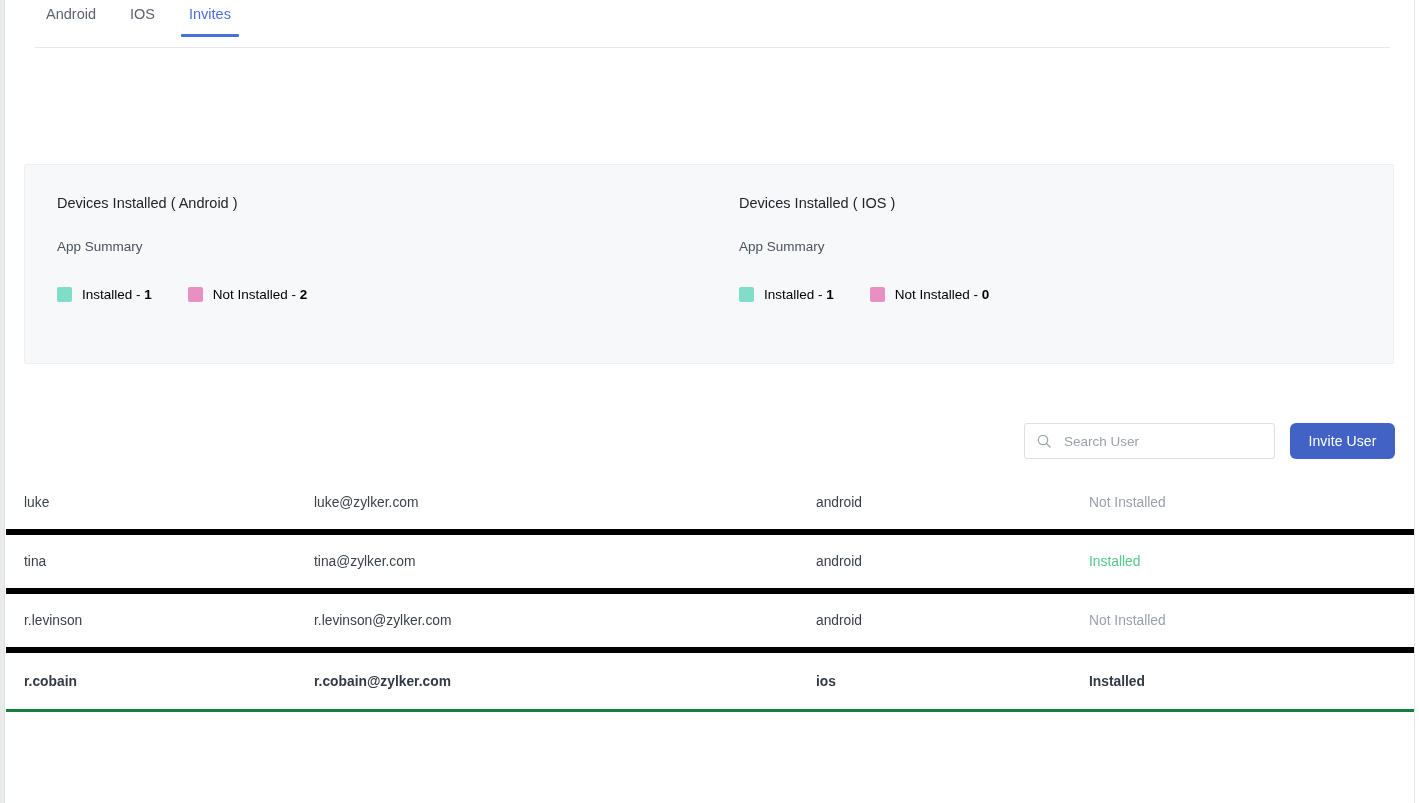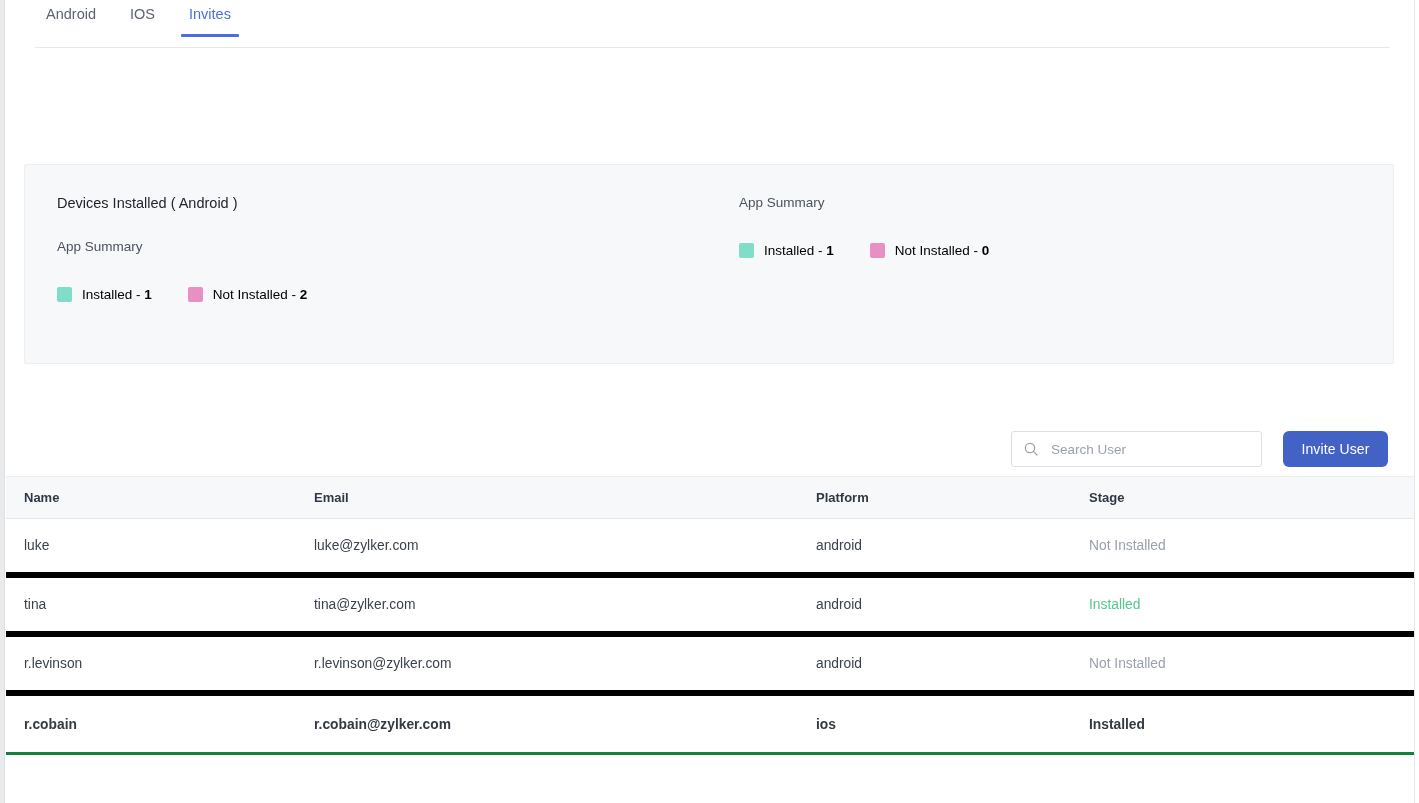--- a/index.html
+++ b/index.html
@@ -160,26 +160,25 @@
     border-radius: 2px;
     margin-right: 10px;
     flex: 0 0 auto;
   }
   .legend-label { white-space: nowrap; }
   .legend-label b { font-weight: 700; }
 
   
   .toolbar {
     position: absolute;
-    right: 26px;
+    right: 19px;
     top: 423px;
     display: flex;
     align-items: center;
-    gap: 21px;
-    margin-top: 8px;
+    gap: 15px;
   }
   .search-box {
     position: relative;
     width: 251px;
     height: 36px;
     border: 1px solid #dcdfe4;
     border-radius: 3px;
     background: #fff;
     display: flex;
     align-items: center;
@@ -292,20 +291,21 @@
           <span class="legend-label"><span>Installed - </span><b>1</b></span>
         </div>
         <div class="legend-item">
           <span class="legend-swatch" style="background:#e88fc4"></span>
           <span class="legend-label"><span>Not Installed - </span><b>2</b></span>
         </div>
       </div>
     </div>
 
     <div class="summary-col ios">
+      <div class="summary-heading">Devices Installed ( IOS )</div>
       <div class="summary-sub">App Summary</div>
       <div class="legend-row">
         <div class="legend-item">
           <span class="legend-swatch" style="background:#7fddc8"></span>
           <span class="legend-label"><span>Installed - </span><b>1</b></span>
         </div>
         <div class="legend-item">
           <span class="legend-swatch" style="background:#e88fc4"></span>
           <span class="legend-label"><span>Not Installed - </span><b>0</b></span>
         </div>
@@ -322,26 +322,20 @@
           <line x1="10.6" y1="10.6" x2="14" y2="14" stroke="#9aa1ab" stroke-width="1.2" stroke-linecap="round"></line>
         </svg>
       </span>
       <input type="text" placeholder="Search User" style="">
     </div>
     <button class="invite-btn">Invite User</button>
   </div>
 
   <div class="table">
 
-    <div class="t-row t-head">
-      <div class="cell col-name">Name</div>
-      <div class="cell col-email">Email</div>
-      <div class="cell col-platform">Platform</div>
-      <div class="cell col-stage">Stage</div>
-    </div>
 
     <div class="t-row t-body-row">
       <div class="cell col-name">luke</div>
       <div class="cell col-email">luke@zylker.com</div>
       <div class="cell col-platform">android</div>
       <div class="cell col-stage stage-not-installed">Not Installed</div>
     </div>
 
     <div class="t-row t-body-row">
       <div class="cell col-name">tina</div>

